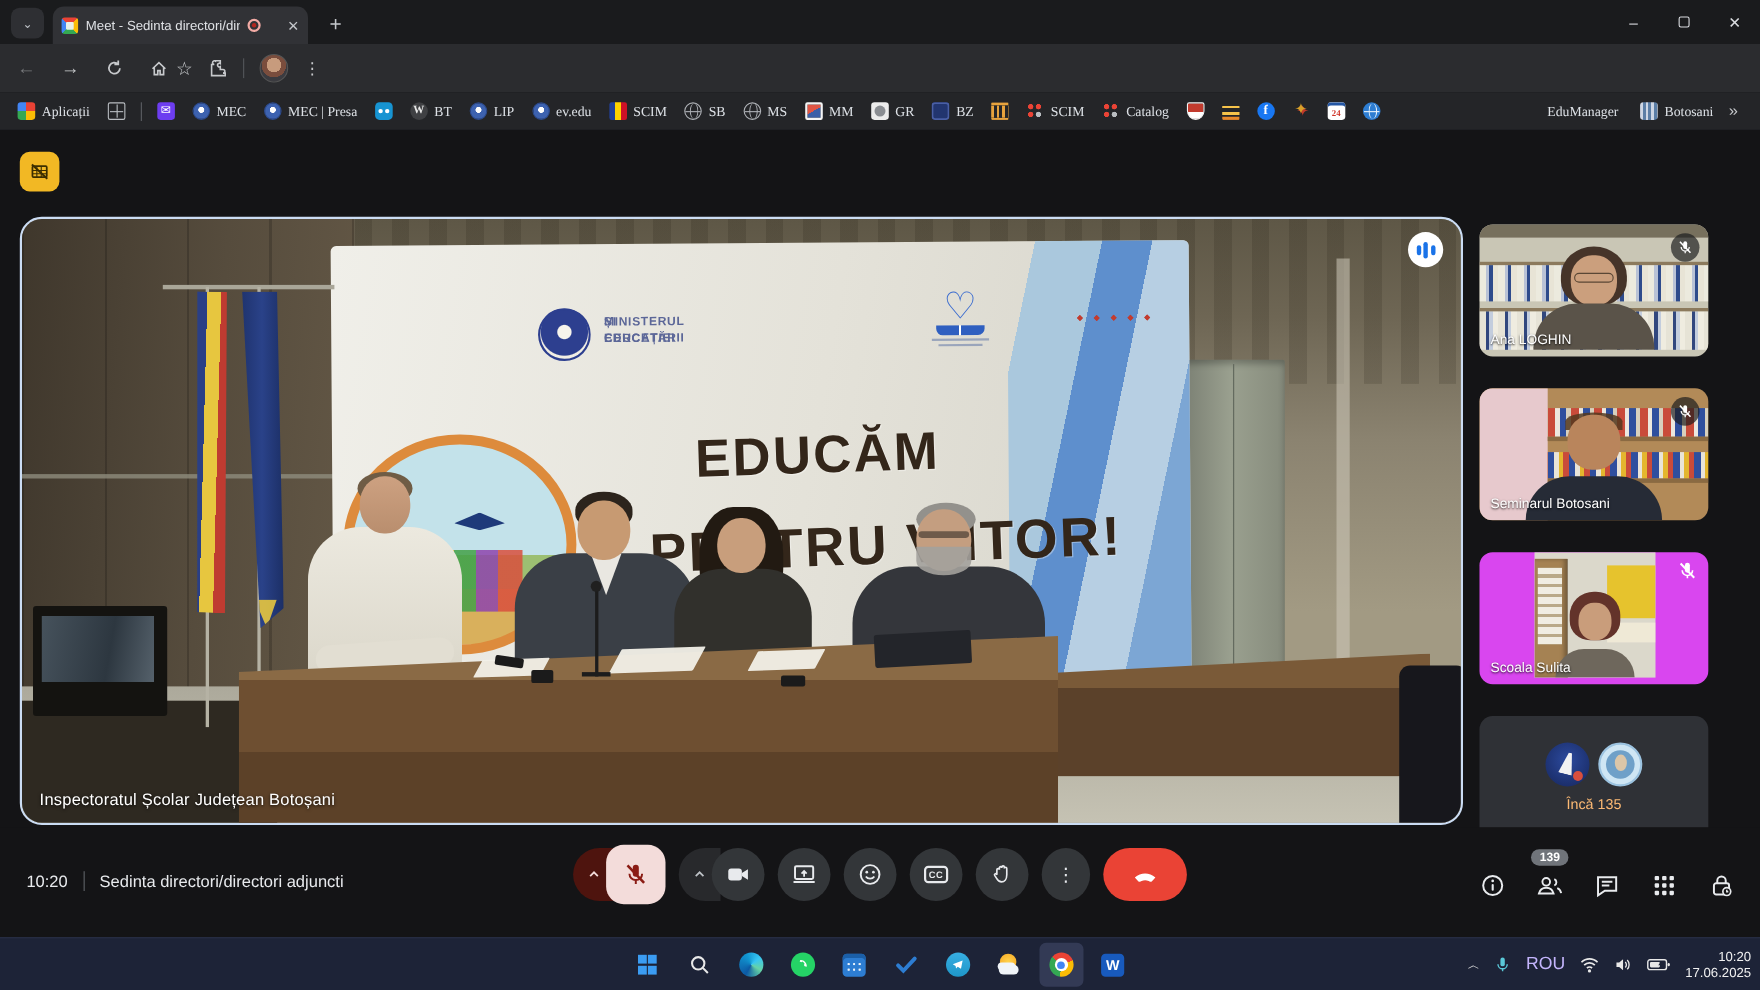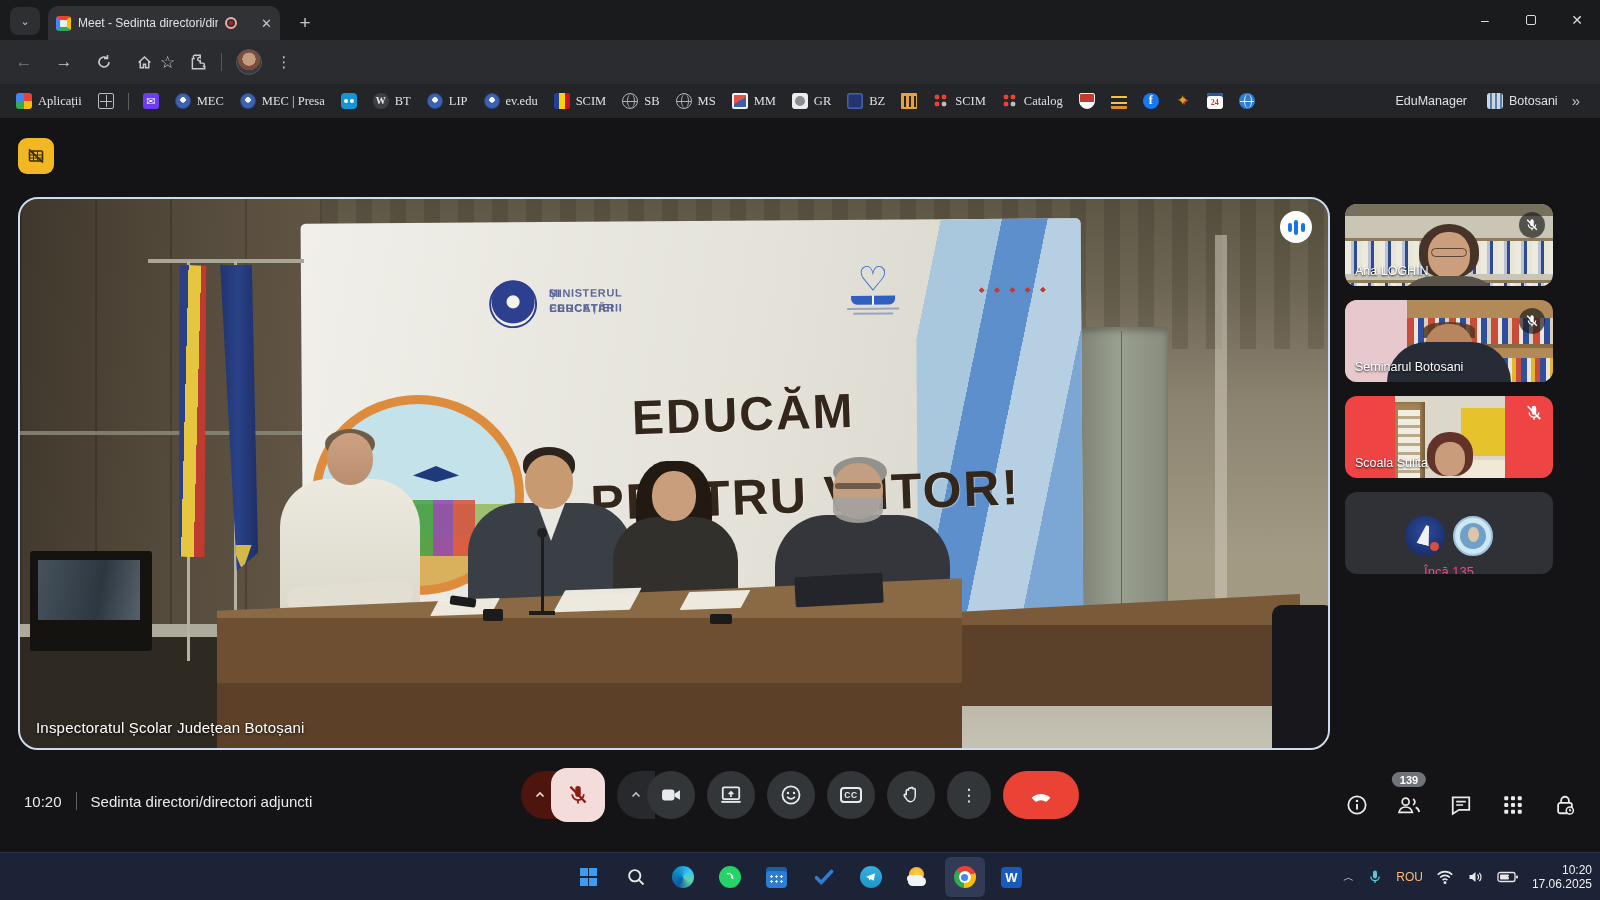--- a/index.html
+++ b/index.html
@@ -27,21 +27,21 @@
   .omnibox { flex:1; height:33px; margin:0 10px 0 10px; background:#1d1e21; border-radius:17px; display:flex; align-items:center; padding:0 12px 0 4px; gap:9px; min-width:0; }
   .omni-cam { width:26px; height:26px; border-radius:50%; background:#a8c7fa; display:flex; align-items:center; justify-content:center; flex:none; }
   .url { font-size:14px; color:#e3e3e3; white-space:nowrap; }
   .tb-icons { display:flex; align-items:center; gap:14px; margin-right:12px; }
   .tb-sep { width:1px; height:18px; background:#54575b; }
   .avatar { width:26px; height:26px; border-radius:50%; background:radial-gradient(circle at 50% 38%, #c79b7d 0 34%, #7a4d3d 35% 58%, #3b3b40 59%); border:1px solid #555; }
   .kebab { color:#c7c9cc; font-size:15px; letter-spacing:0; }
 
   .bookmarks { position:absolute; left:0; top:84px; right:0; height:34px; background:#242528; display:flex; align-items:center; padding:0 8px; }
   .bm-left { display:flex; align-items:center; min-width:0; overflow:hidden;font-family:Liberation Serif, serif; }
-  .bm-right { margin-left:auto; display:flex; align-items:center; gap:4px; }
+  .bm-right { margin-left:auto; display:flex; align-items:center; gap:4px;font-family:Liberation Serif, serif; }
   .bm { display:flex; align-items:center; gap:6px; padding:3px 8px; border-radius:6px; flex:none; }
   .bm-label { font-size:12.5px; color:#dde1e6; white-space:nowrap; }
   .bm-sep { width:1px; height:17px; background:#5c5f63; margin:0 6px; flex:none; }
   .bm-overflow { color:#c7c9cc; font-size:15px; padding:0 12px 2px 6px; }
   .bi { width:16px; height:16px; border-radius:3px; position:relative; flex:none; display:inline-block; }
   .bi::before,.bi::after { position:absolute; }
   .bi-apps-color { background:conic-gradient(#e94235 0 25%,#fbbc05 0 50%,#34a853 0 75%,#4285f4 0); }
   .bi-grid-outline { background:transparent; border:1.3px solid #b9bdc1; border-radius:2px; }
   .bi-grid-outline::before { content:""; left:50%; top:1px; bottom:1px; border-left:1.3px solid #b9bdc1; }
   .bi-grid-outline::after { content:""; top:50%; left:1px; right:1px; border-top:1.3px solid #b9bdc1; }
@@ -153,21 +153,21 @@
   .ph2 { left:463px; top:410px; width:20px; height:12px; }
   .ph3 { left:690px; top:415px; width:22px; height:10px; }
 
   .namechip { left:16px; bottom:12px; font-size:15px; color:#fff; text-shadow:0 1px 3px rgba(0,0,0,.85); letter-spacing:.2px; }
   .speakchip { right:16px; top:12px; width:32px; height:32px; border-radius:50%; background:#fff; display:flex; align-items:center; justify-content:center; gap:2.5px; }
   .speakchip i { position:static; display:block; width:4px; border-radius:2px; background:var(--speaking-blue,#1a73e8); }
   .speakchip i:nth-child(1){height:9px;} .speakchip i:nth-child(2){height:15px;} .speakchip i:nth-child(3){height:9px;}
 
   
   .tiles { position:absolute; left:1345px; top:204px; width:208px; }
-  .tile { position:relative; width:208px; height:82px; border-radius:12px; overflow:hidden; margin-bottom:14px; background:#2f3136; }
+  .tile { position:relative; width:208px; height:120px; border-radius:12px; overflow:hidden; margin-bottom:29px; background:#2f3136; }
   .tile * { position:absolute; }
   .tname { left:10px; bottom:8px; font-size:12.5px; font-weight:500; color:#fff; text-shadow:0 1px 2px rgba(0,0,0,.9); z-index:5; }
   .micchip { right:8px; top:8px; width:26px; height:26px; border-radius:50%; background:rgba(25,26,28,.68); display:flex; align-items:center; justify-content:center; z-index:5; }
   .micbare { right:8px; top:8px; width:20px; height:20px; z-index:5; }
 
   .t1 { background:#c9c6b5; }
   .t1-top { left:0; top:0; width:100%; height:12px; background:#77705d; }
   .t1-s1 { left:0; right:0; top:34px; height:36px; background:repeating-linear-gradient(90deg,#eceade 0 6px,#b9c2d6 6px 9px,#2e4b8c 9px 12px,#e8e4d6 12px 17px); border-top:3px solid #8c7a5d; }
   .t1-s2 { left:0; right:0; top:76px; height:38px; background:repeating-linear-gradient(90deg,#e6e3d6 0 6px,#31477e 6px 9px,#c3cddd 9px 12px,#efece0 12px 17px); border-top:3px solid #8c7a5d; }
   .t1-hair { left:50%; margin-left:-30px; top:20px; width:60px; height:54px; border-radius:50% 50% 42% 42%; background:#463429; }
@@ -176,40 +176,40 @@
   .t1-body { left:50%; margin-left:-55px; top:72px; width:110px; height:42px; border-radius:40px 40px 0 0; background:#5a5349; }
 
   .t2 { background:#b28a58; }
   .t2-pink { left:0; top:0; width:62px; height:100%; background:#e7c9cd; }
   .t2-r1 { left:62px; right:0; top:18px; height:30px; background:repeating-linear-gradient(90deg,#c94b3a 0 7px,#ece7de 7px 11px,#2f4f9e 11px 17px,#d8d0bd 17px 21px); border-bottom:4px solid #8a6a42; }
   .t2-r2 { left:62px; right:0; top:58px; height:28px; background:repeating-linear-gradient(90deg,#2f4f9e 0 6px,#e9e4d8 6px 10px,#e4b62e 10px 14px,#c94b3a 14px 19px); border-bottom:4px solid #8a6a42; }
   .t2-head { left:50%; margin-left:-24px; top:24px; width:48px; height:50px; border-radius:46%; background:#b9855c; }
   .t2-hair { left:50%; margin-left:-26px; top:22px; width:52px; height:16px; border-radius:50% 50% 0 0; background:#53381f; opacity:.85; }
   .t2-body { left:50%; margin-left:-62px; bottom:0; width:124px; height:40px; border-radius:40px 40px 0 0; background:#262b36; }
 
-  .t3 { background:#ef4444; }
+  .t3 { background:#d946ef; }
   .t3-vid { left:50px; top:0; width:110px; height:114px; background:#dbd8cb; overflow:hidden; }
   .t3-shelf { left:0; top:6px; width:30px; height:108px; background:#a58253; box-shadow:inset -3px 0 4px rgba(0,0,0,.3); }
   .t3-shelf::before { content:""; position:absolute; left:3px; top:8px; width:22px; height:70px; background:repeating-linear-gradient(#f0ede2 0 6px,#b9a988 6px 9px); }
   .t3-y1 { right:0; top:12px; width:44px; height:48px; background:#e6c32d; }
   .t3-y2 { right:0; top:64px; width:44px; height:18px; background:#efe9d6; }
   .t3-hair { left:50%; margin-left:-23px; top:36px; width:46px; height:44px; border-radius:48% 48% 40% 40%; background:#63332a; }
   .t3-face { left:50%; margin-left:-15px; top:46px; width:30px; height:34px; border-radius:46%; background:#c99d7b; }
   .t3-body { left:50%; margin-left:-36px; bottom:0; width:72px; height:26px; border-radius:26px 26px 0 0; background:#6e675c; }
 
   .t4 { background:#2f3136; }
   .t4-av { left:0; right:0; top:24px; display:flex; justify-content:center; gap:8px; }
   .t4-av span { position:static; display:block; width:40px; height:40px; border-radius:50%; }
   .av1 { background:radial-gradient(circle at 50% 40%,#2c4a9e,#16265c); position:relative !important; }
   .av1::before { content:""; position:absolute; left:13px; top:9px; width:14px; height:20px; background:#f2f2f2; clip-path:polygon(42% 0,62% 0,95% 100%,5% 100%); transform:rotate(14deg); }
   .av1::after { content:""; position:absolute; right:6px; bottom:5px; width:9px; height:9px; border-radius:50%; background:#d94f3d; }
   .av2 { background:#cfe6f4; border:2px solid #9cc3e0; position:relative !important; }
   .av2::before { content:""; position:absolute; inset:5px; border-radius:50%; background:#6fa0c8; }
   .av2::after { content:""; position:absolute; left:13px; top:9px; width:11px; height:15px; border-radius:50%; background:#dcc6a8; }
-  .t4-label { left:0; right:0; top:72px; text-align:center; font-size:13px; font-weight:500; color:#ec4899; }
+  .t4-label { left:0; right:0; top:72px; text-align:center; font-size:13px; font-weight:500; color:#fdba74; }
 
   
   .meetbar { position:absolute; left:0; right:0; top:752px; height:100px; background:var(--page-bg,#151517); }
   .mb-left { position:absolute; left:24px; top:40px; display:flex; align-items:center; gap:14px; }
   .mb-clock { font-size:15px; color:#e8eaed; }
   .mb-div { width:1px; height:18px; background:#5f6368; }
   .mb-title { font-size:15px; color:#e8eaed; }
   .controls { position:absolute; left:50%; top:16px; transform:translateX(-50%); display:flex; align-items:center; gap:12px; }
   .grp { display:flex; align-items:center; }
   .seg-chev { width:38px; height:48px; border-radius:24px 0 0 24px; display:flex; align-items:center; justify-content:center; }
@@ -239,21 +239,21 @@
   .calendar::before { content:""; position:absolute; left:3px; top:7px; right:3px; bottom:3px; background-image:radial-gradient(circle 1.3px,#eaf3fb 95%,transparent),radial-gradient(circle 1.3px,#eaf3fb 95%,transparent); background-size:5px 5px; background-position:0 0; }
   .telegram { width:22px; height:22px; background:linear-gradient(#37aee2,#1e96c8); display:flex; align-items:center; justify-content:center; }
   .weather { width:22px; height:22px; position:relative; }
   .weather::before { content:""; position:absolute; left:2px; top:1px; width:15px; height:15px; border-radius:50%; background:radial-gradient(#ffd34d,#f5a623); }
   .weather::after { content:""; position:absolute; left:1px; bottom:2px; width:18px; height:9px; border-radius:8px; background:#f0f4f8; box-shadow:-2px -3px 0 -1px #f0f4f8; }
   .chrome { width:22px; height:22px; background:conic-gradient(from -50deg,#ea4335 0 33%,#fbbc05 0 66%,#34a853 0); position:relative; }
   .chrome::before { content:""; position:absolute; inset:5px; border-radius:50%; background:#fff; }
   .chrome::after { content:""; position:absolute; inset:7.5px; border-radius:50%; background:#4285f4; }
   .wordic { width:21px; height:21px; border-radius:4px; background:#185abd; color:#fff; font-weight:bold; font-size:13px; display:flex; align-items:center; justify-content:center; }
   .tray { position:absolute; right:8px; top:0; height:48px; display:flex; align-items:center; gap:13px; }
-  .tray .lang { font-size:12px; color:#fdba74; }
+  .tray .lang { font-size:16px; color:#c4b5fd; }
   .tray .clockblock { text-align:right; font-size:12px; color:#f0f0f0; line-height:14px; }
   .chev { color:#e8e8e8; font-size:11px; }
 
   svg { display:block; }
 </style>
 </head>
 <body>
 
 <div class="tabstrip">
   <div class="tab-search">⌄</div>

